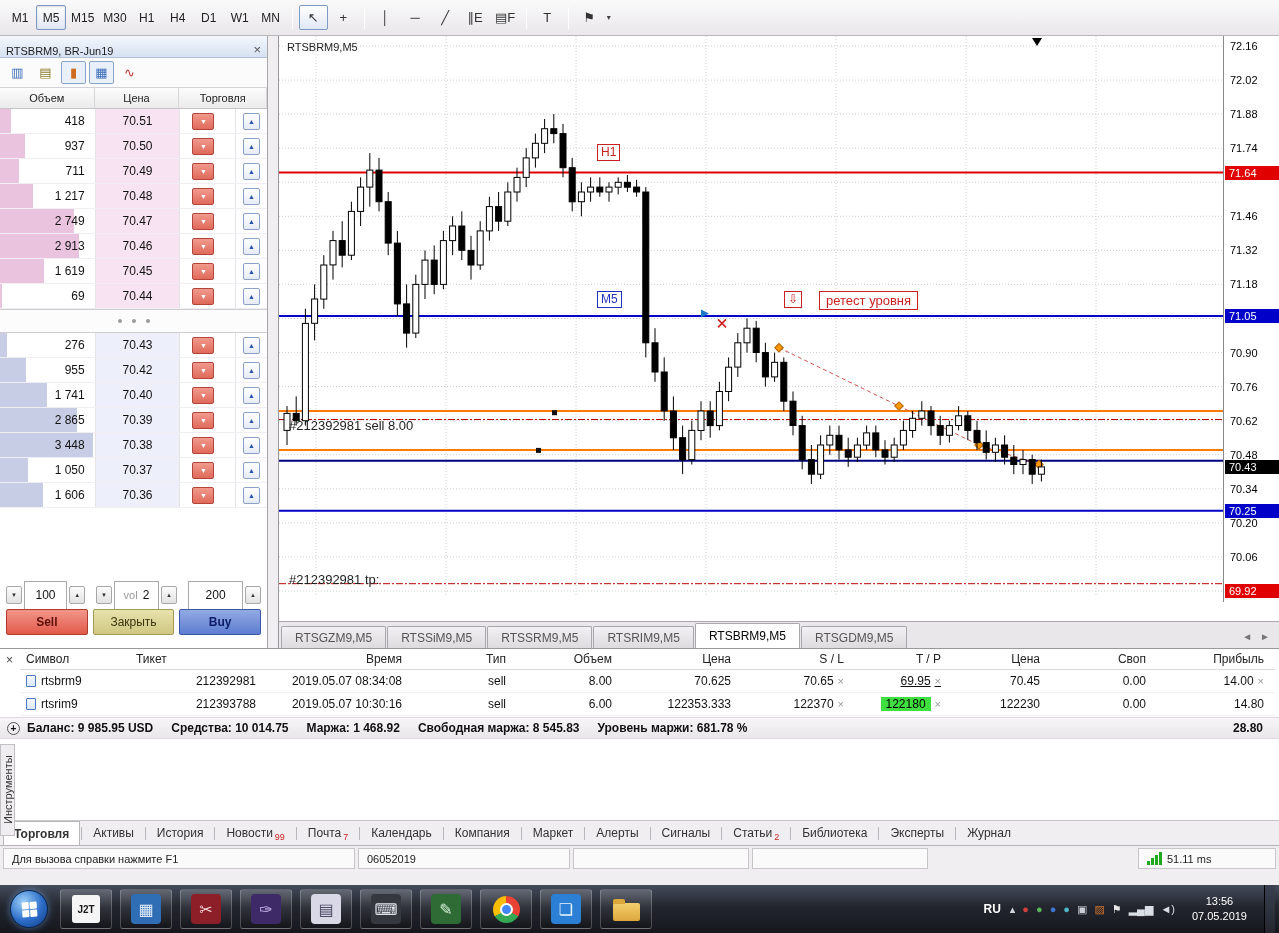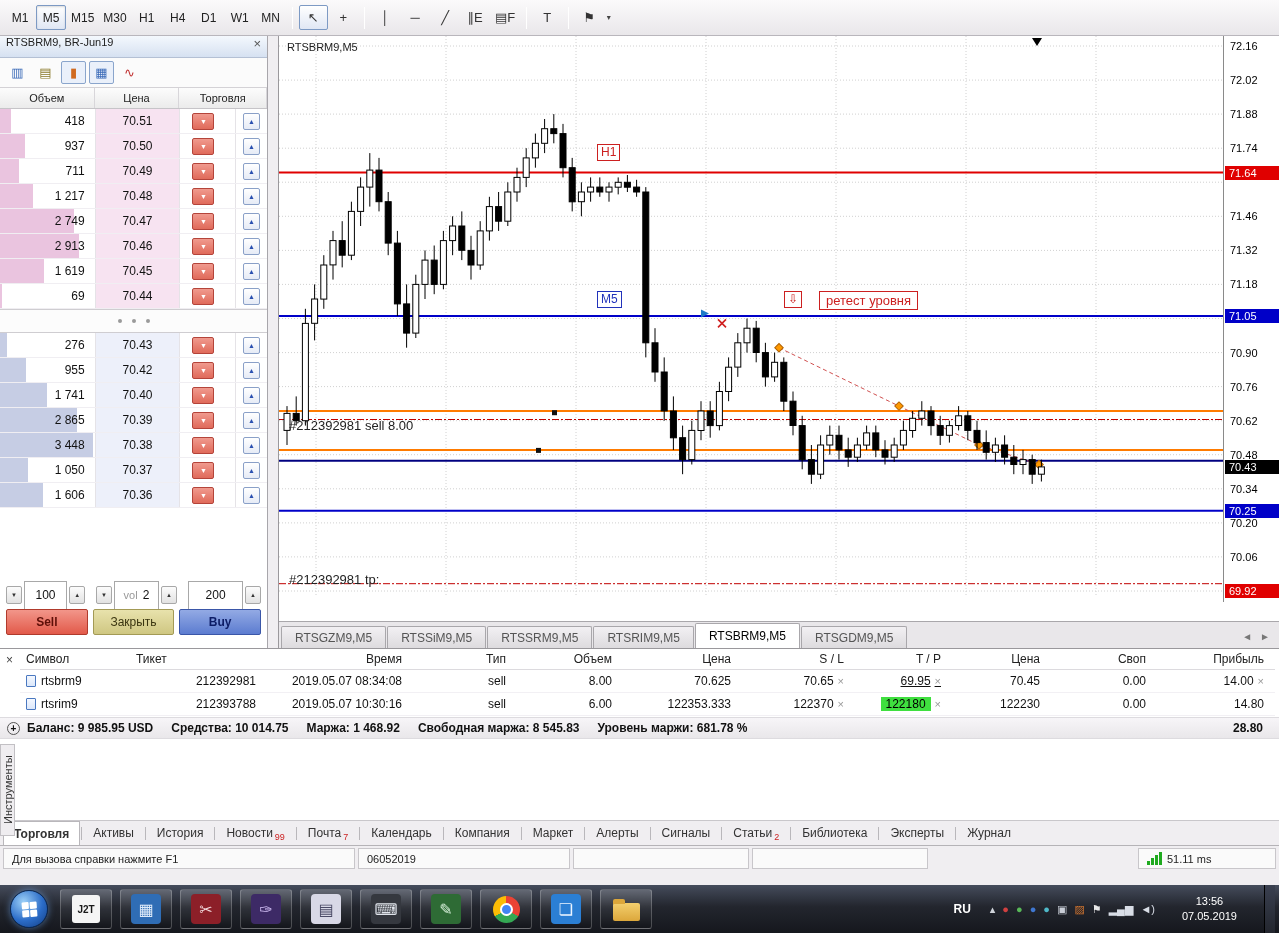--- a/index.html
+++ b/index.html
@@ -7,21 +7,21 @@
 
 #toolbar{position:absolute;left:0;top:0;width:100%;height:36px;background:linear-gradient(#fbfafb,#e9e7ea);border-bottom:1px solid #b9b6bc;display:flex;align-items:center;padding:0 5px;gap:1px}
 .tf-btn{min-width:30px;height:25px;display:flex;align-items:center;justify-content:center;font-size:12px;color:#222;border:1px solid transparent;border-radius:2px;padding:0 3px}
 .tf-btn.active{background:linear-gradient(#ffffff,#e0e7f4);border:1px solid #7d9ac4;box-shadow:inset 0 1px 2px rgba(0,0,0,.15)}
 .tb-sep{width:1px;height:22px;background:#b8b6ba;border-right:1px solid #fff;margin:0 5px}
 .tool-btn{width:29px;height:25px;display:flex;align-items:center;justify-content:center;font-size:13px;color:#333;border:1px solid transparent;border-radius:2px}
 .tool-btn.active{border:1px solid #7d9ac4;background:linear-gradient(#ffffff,#e0e7f4)}
 .dd-caret{font-size:8px;color:#444;margin-left:2px;align-self:center}
 
 #dom{position:absolute;left:0;top:36px;width:268px;height:612px;background:#fff;border-right:1px solid #a8a6ab}
-#dom-title{height:22px;background:linear-gradient(#f4f8fd,#d6e1f1);border-bottom:1px solid #b4c0d4;display:flex;align-items:flex-start;padding:0 6px;color:#222}
+#dom-title{height:22px;background:linear-gradient(#f4f8fd,#d6e1f1);border-bottom:1px solid #b4c0d4;display:flex;align-items:flex-end;padding:0 6px;color:#222}
 #dom-close{margin-left:auto;color:#555;font-size:13px;cursor:default}
 #dom-icons{height:30px;display:flex;align-items:center;gap:3px;padding:0 5px;border-bottom:1px solid #d4d2d6;background:#fbfbfb}
 .dom-ic{width:25px;height:23px;display:flex;align-items:center;justify-content:center;border:1px solid transparent;border-radius:2px;font-size:13px}
 .dom-ic.active{border:1px solid #8aa5cc;background:#eaf0fa}
 #dom-header{height:21px;display:flex;background:linear-gradient(#fcfcfc,#ebebeb);border-bottom:1px solid #c6c4c8;color:#222}
 #dom-header div{display:flex;align-items:center;justify-content:center;border-right:1px solid #d8d6da}
 .col-vol{width:95px}.col-price{width:85px}.col-trade{width:88px}
 .dom-row{height:25px;display:flex;border-bottom:1px solid #f0eef2;font-size:12px}
 .dom-vol{width:95px;position:relative;text-align:right;line-height:24px;padding-right:10px}
 .dom-vol .bar{position:absolute;left:0;top:0;bottom:0}
@@ -96,21 +96,21 @@
 #start-orb{width:38px;height:38px;border-radius:50%;background:radial-gradient(circle at 35% 30%,#9cd0f8,#2b6cc8 55%,#123c80);margin:0 8px;display:flex;align-items:center;justify-content:center;border:1px solid #0a2a58;box-shadow:0 0 7px rgba(120,180,255,.55)}
 .win-flag{display:grid;grid-template-columns:7px 7px;gap:1px;transform:rotate(-4deg)}
 .win-flag i{background:#fff;height:7px;border-radius:1px;display:block}
 .tb-app{width:52px;height:40px;margin:0 4px;border:1px solid rgba(255,255,255,.22);border-radius:3px;background:linear-gradient(rgba(255,255,255,.20),rgba(255,255,255,.06) 50%,rgba(0,0,0,.14));display:flex;align-items:center;justify-content:center}
 .app-tile{width:30px;height:30px;border-radius:4px;display:flex;align-items:center;justify-content:center;font-size:16px}
 .j2t{width:28px;height:28px;background:#f5f5f5;border-radius:3px;display:flex;align-items:center;justify-content:center;font-weight:bold;font-size:10px;color:#1a1a1a}
 .chrome-icon{width:27px;height:27px;border-radius:50%;background:conic-gradient(#ea4335 0 120deg,#34a853 120deg 240deg,#fbbc05 240deg 360deg);position:relative}
 .chrome-icon::after{content:"";position:absolute;left:7px;top:7px;width:9px;height:9px;border-radius:50%;background:#4285f4;border:2px solid #fff}
 .folder-icon{width:27px;height:18px;background:linear-gradient(#f3cf6e,#dca73b);border-radius:2px;position:relative;margin-top:5px}
 .folder-icon::before{content:"";position:absolute;top:-4px;left:0;width:12px;height:5px;background:#dca73b;border-radius:2px 2px 0 0}
-#tray{margin-left:auto;display:flex;align-items:center;gap:19px;color:#fff;padding-right:2px}
+#tray{margin-left:auto;display:flex;align-items:center;gap:9px;color:#fff;padding-right:2px}
 #tray-lang{font-size:12px;font-weight:bold}
 #tray-icons{display:flex;gap:7px;align-items:center}
 .tray-ic{font-size:11px;line-height:1}
 #clock{display:flex;flex-direction:column;align-items:center;font-size:11px;line-height:1.35;padding:0 8px;color:#fff}
 #show-desktop{width:11px;height:48px;border-left:1px solid #000;background:linear-gradient(#3a4050,#23262e)}
 </style>
 </head>
 <body>
 
 <div id="toolbar">

